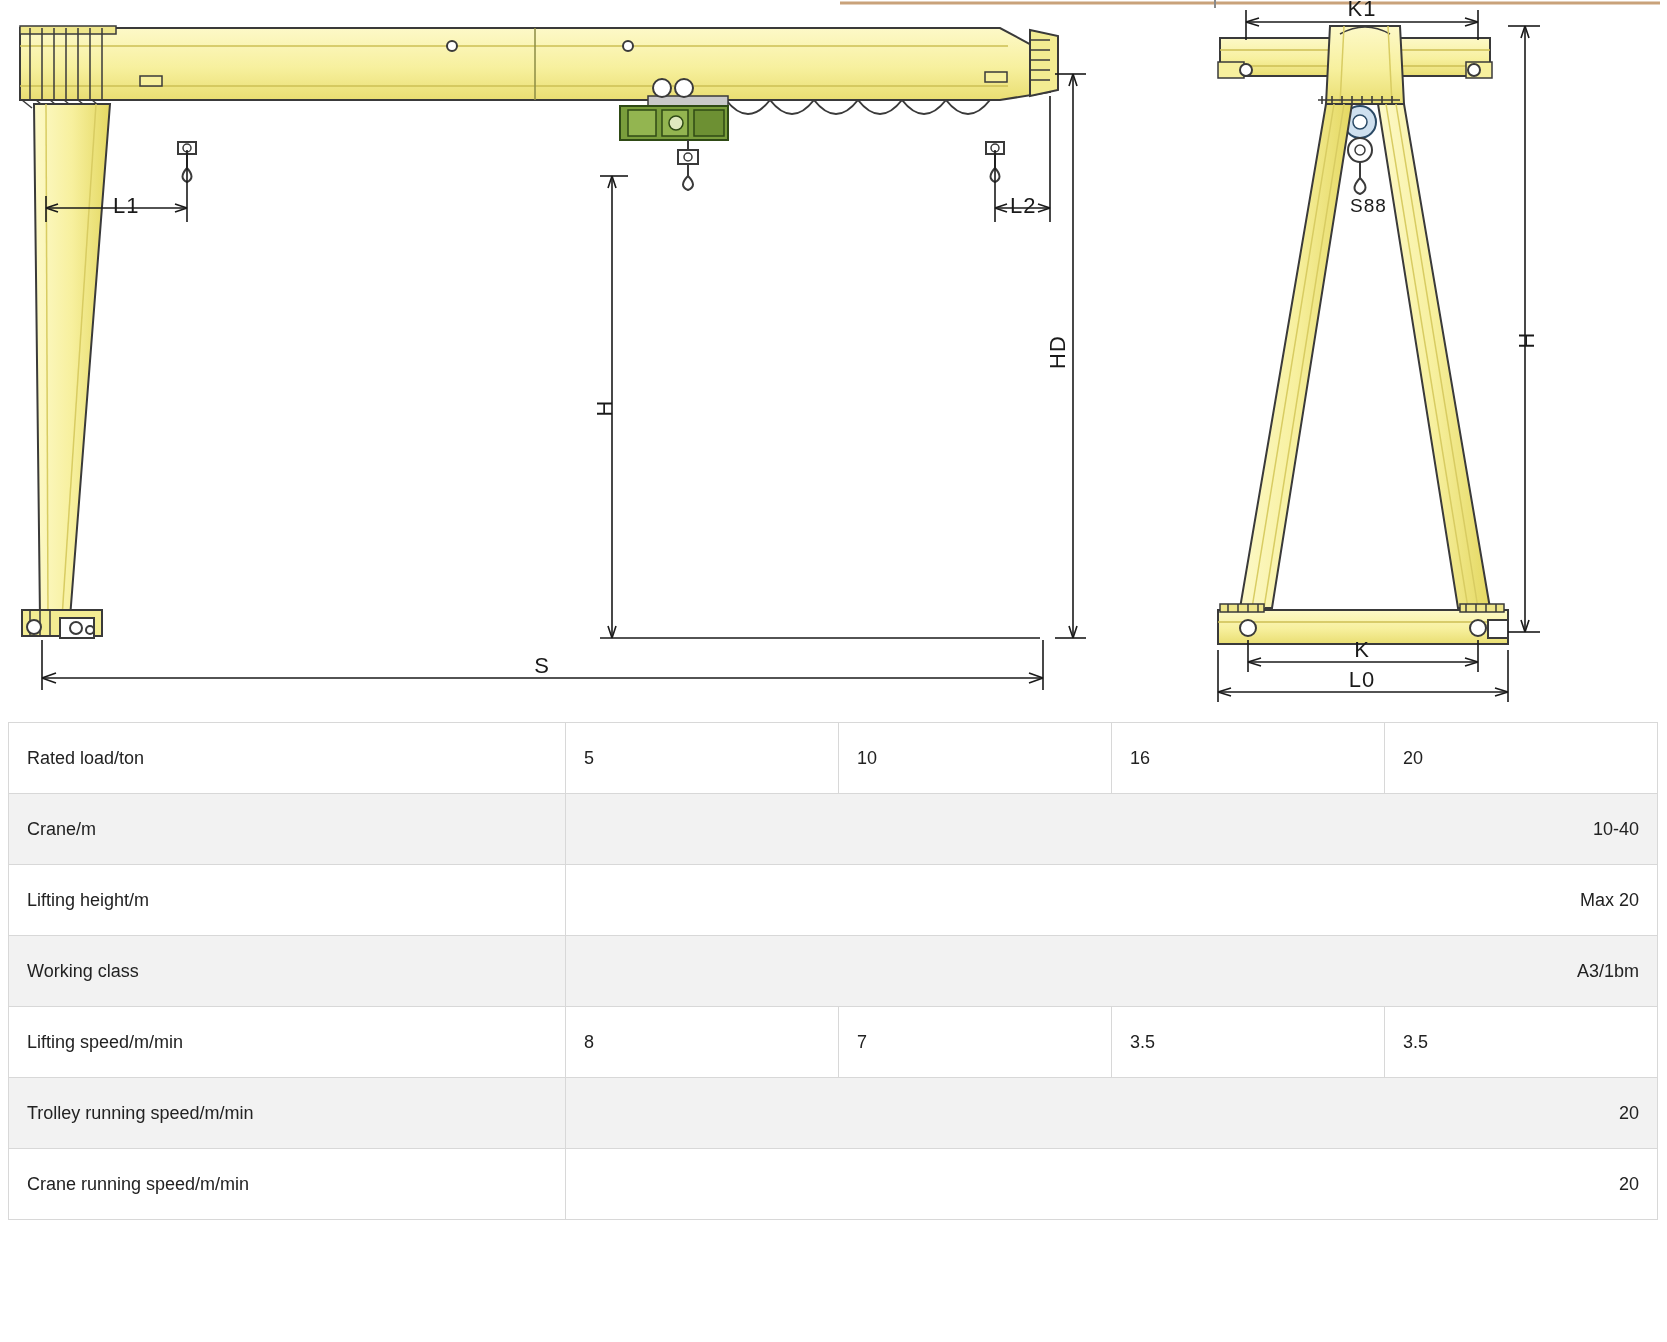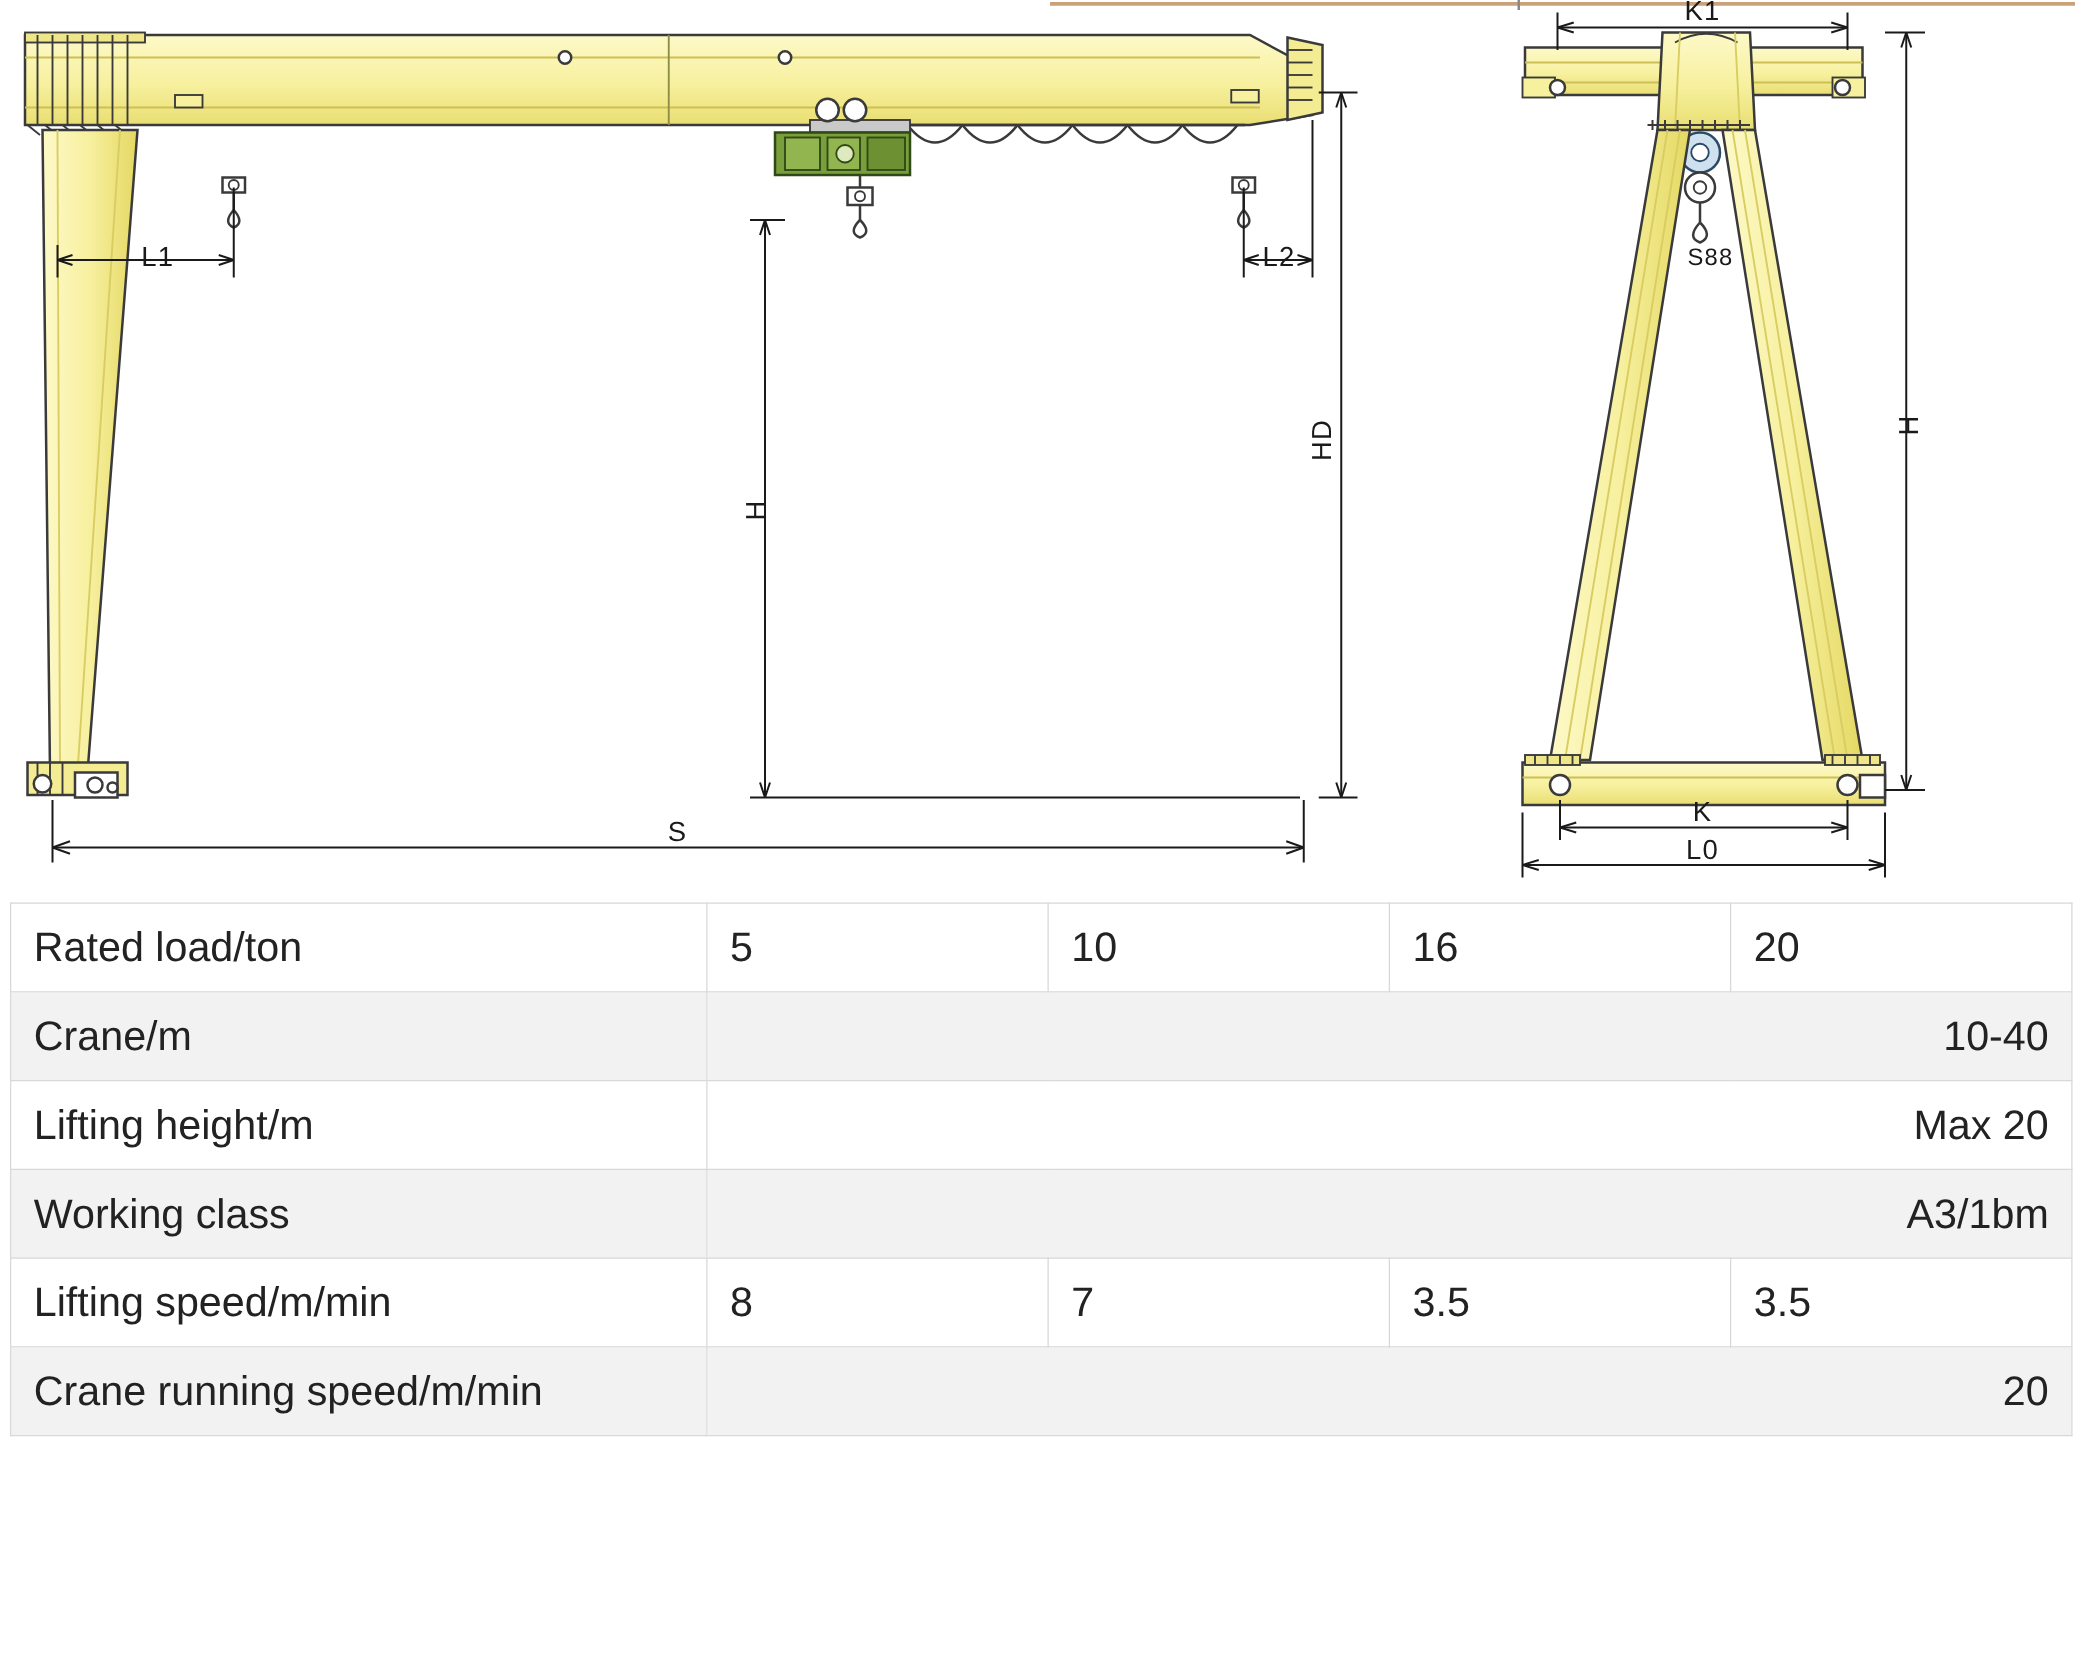--- a/index.html
+++ b/index.html
@@ -40,21 +40,21 @@
     font-size: 19px;
   }
   
   .spec-table {
     position: absolute;
     left: 8px;
     top: 722px;
     width: 1650px;
     border-collapse: collapse;
     table-layout: fixed;
-    font-size: 33px;
+    font-size: 18px;
   }
   .spec-table td {
     border: 1px solid #d8d8d8;
     height: 70px;
     padding: 0 18px;
     color: #222222;
     font-weight: 400;
     vertical-align: middle;
     white-space: nowrap;
     overflow: hidden;
@@ -375,19 +375,23 @@
         <td class="val-center" colspan="4">A3/1bm</td>
       </tr>
       <tr>
         <td class="col-label">Lifting speed/m/min</td>
         <td class="val-left">8</td>
         <td class="val-left">7</td>
         <td class="val-left">3.5</td>
         <td class="val-left">3.5</td>
       </tr>
       <tr>
+        <td class="col-label">Trolley running speed/m/min</td>
+        <td class="val-center" colspan="4">20</td>
+      </tr>
+      <tr>
         <td class="col-label">Crane running speed/m/min</td>
         <td class="val-center" colspan="4">20</td>
       </tr>
     </tbody>
   </table>
 
 </div>
 
 </body></html>

